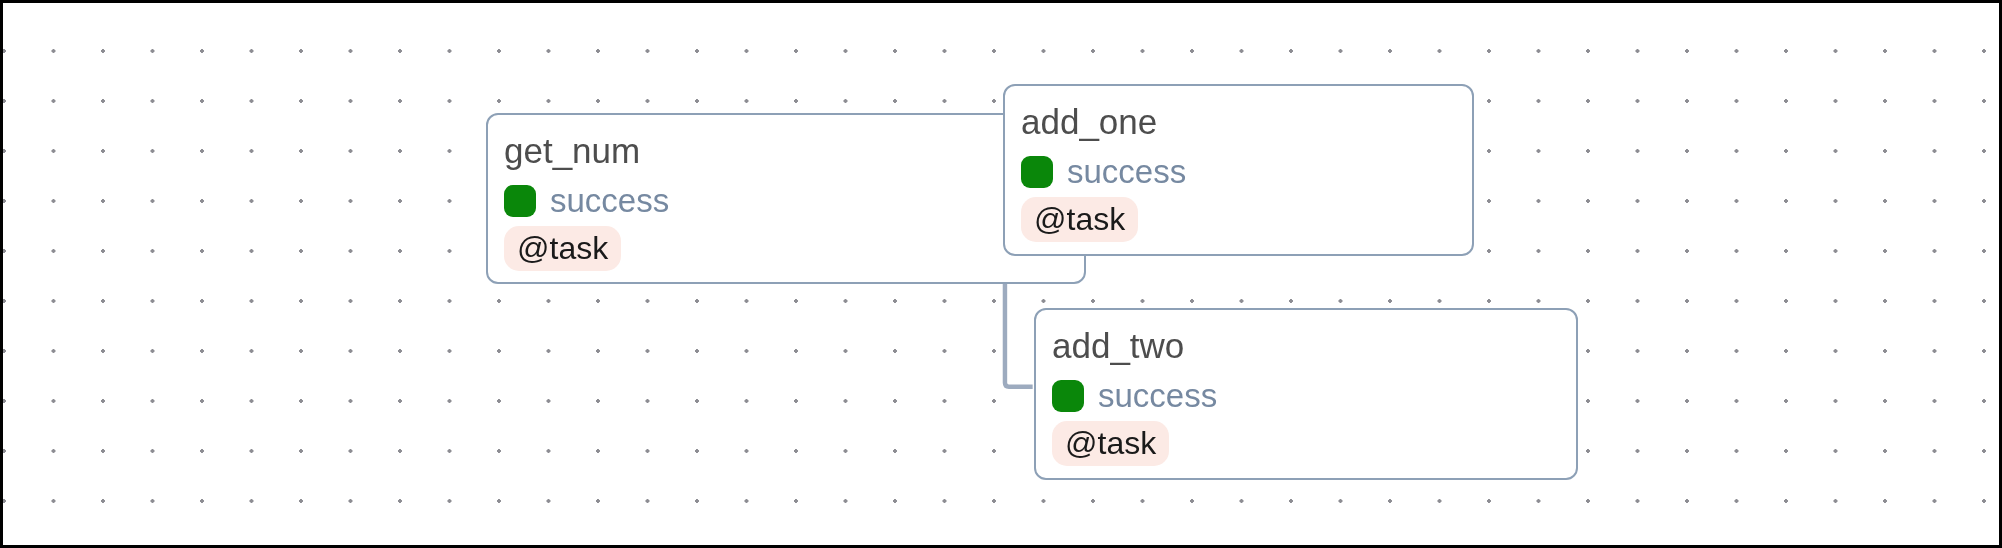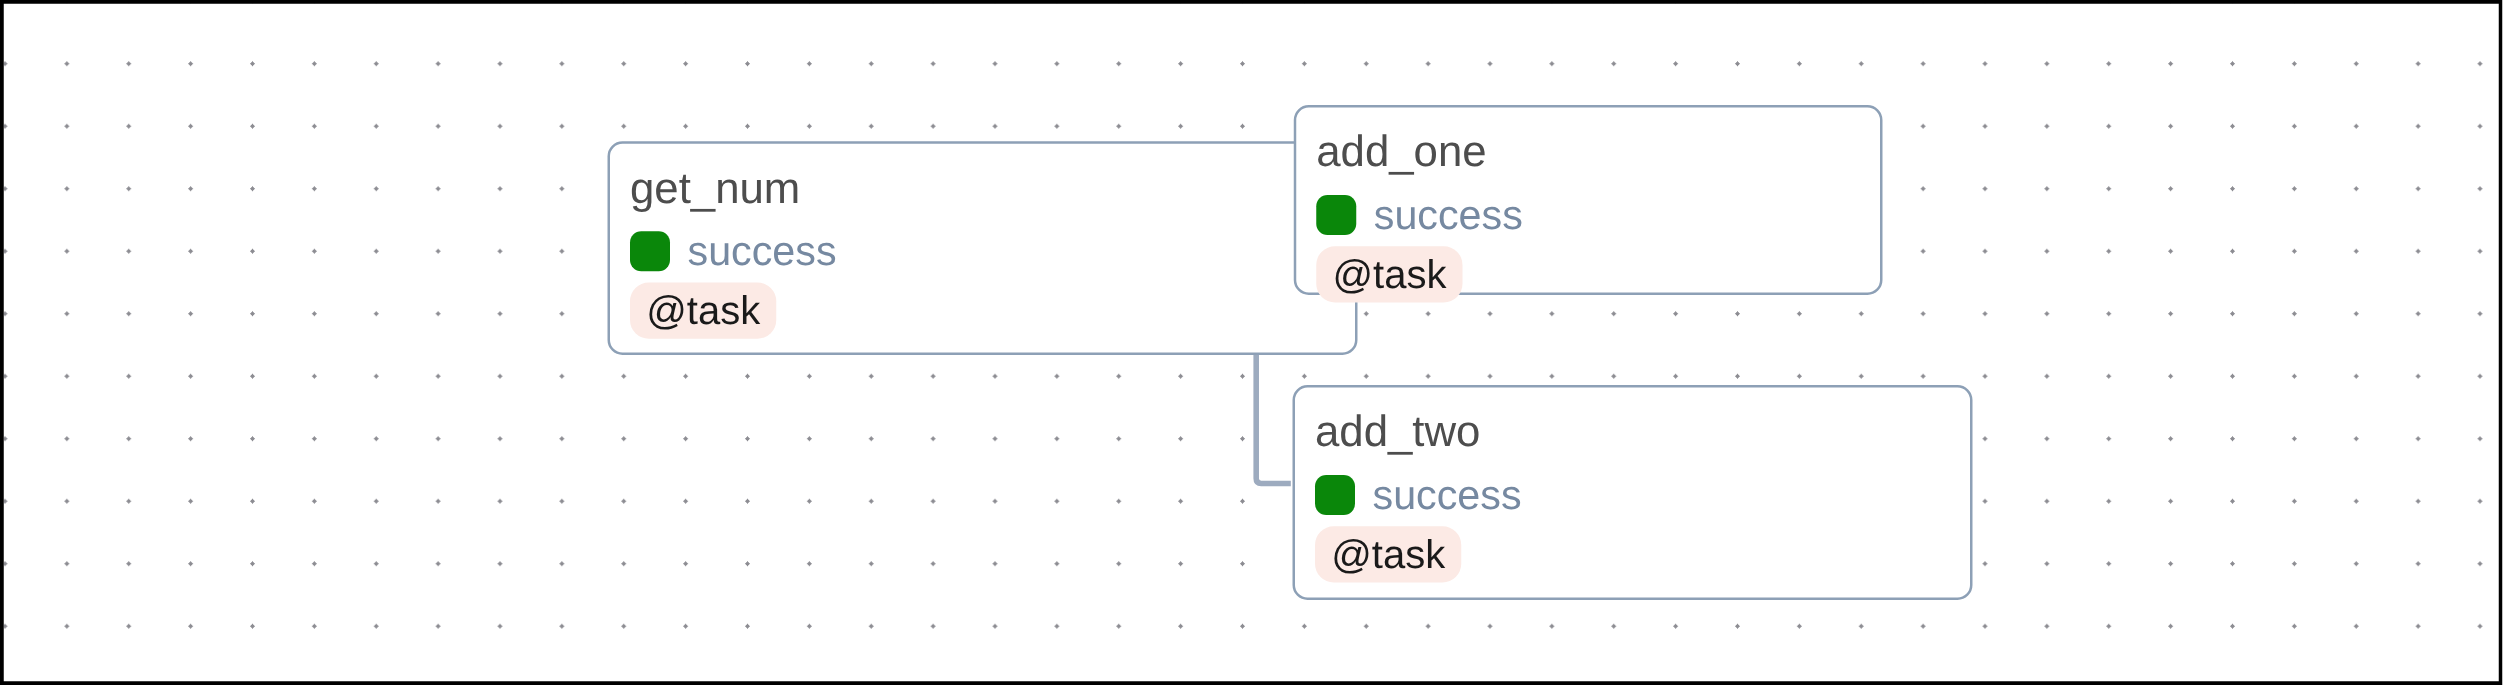--- a/index.html
+++ b/index.html
@@ -41,21 +41,21 @@
   .node {
     position: absolute;
     box-sizing: border-box;
     background: #ffffff;
     border: 2px solid #8da0b6;
     border-radius: 12px;
     padding: 16px 16px 0 16px;
   }
 
   .node.get-num { left: 483px; top: 110px; width: 600px; height: 171px; }
-  .node.add-one { left: 1032px; top: 81px;  width: 471px; height: 152px; }
+  .node.add-one { left: 1000px; top: 81px;  width: 471px; height: 172px; }
   .node.add-two { left: 1031px; top: 305px; width: 544px; height: 172px; }
 
   .node-title {
     font-size: 35px;
     line-height: 40px;
     color: #4d4d4d;
     white-space: nowrap;
   }
 
   .status-row {

